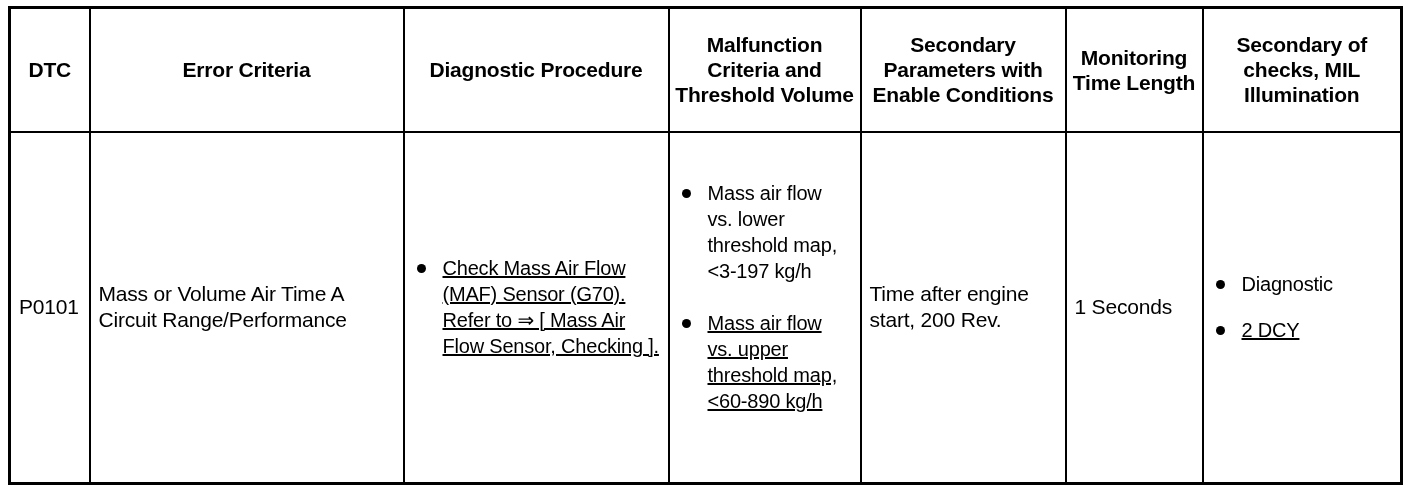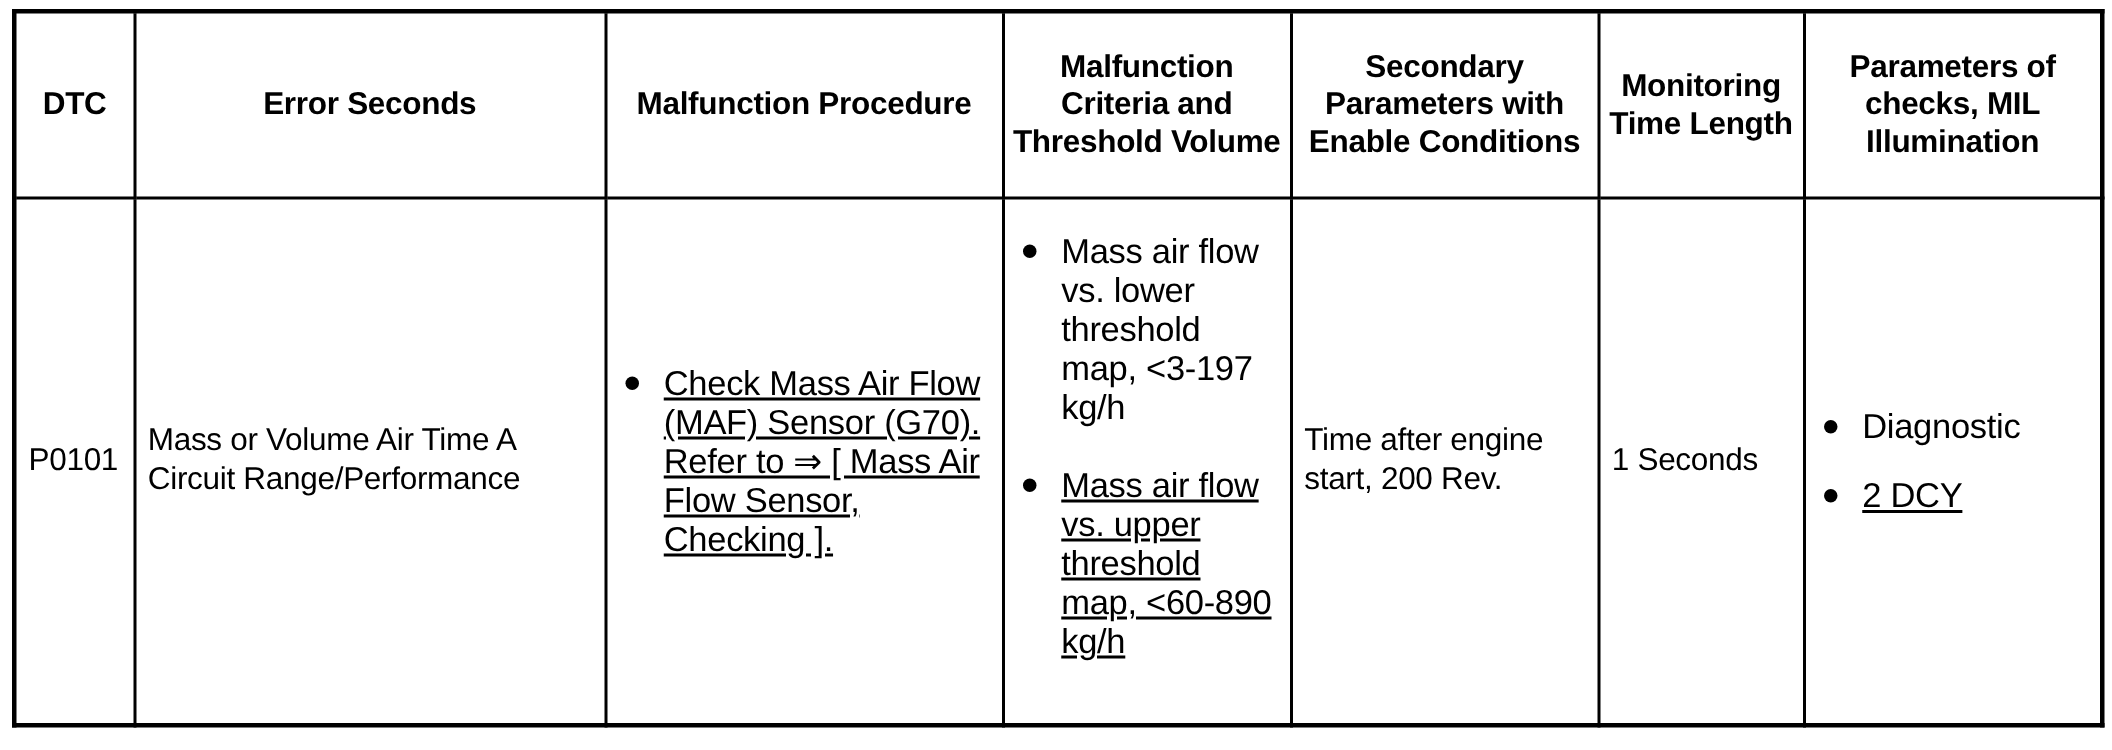--- a/index.html
+++ b/index.html
@@ -89,21 +89,21 @@
   
   ul.bullets {
     list-style: none;
     margin: 0;
     padding: 0;
   }
   ul.bullets > li {
     position: relative;
     padding-left: 30px;
     margin: 0 0 20px 0;
-    font-size: 23px;
+    font-size: 20px;
     line-height: 26px;
     letter-spacing: -0.2px;
   }
   ul.bullets > li:last-child { margin-bottom: 0; text-decoration: underline; }
   ul.bullets > li .bullet-dot {
     position: absolute;
     left: 4px;
     top: 9px;
     width: 9px;
     height: 9px;
@@ -130,36 +130,36 @@
       <col class="c-montime">
       <col class="c-freq">
     </colgroup>
 
     <thead>
       <tr>
         <th class="hcell-dtc">
           <div class="hdr">DTC</div>
         </th>
         <th>
-          <div class="hdr">Error Seconds</div>
-        </th>
-        <th>
-          <div class="hdr">Malfunction Procedure</div>
+          <div class="hdr">Error Criteria</div>
+        </th>
+        <th>
+          <div class="hdr">Diagnostic Procedure</div>
         </th>
         <th>
           <div class="hdr">Malfunction Criteria and Threshold Volume</div>
         </th>
         <th>
           <div class="hdr">Secondary Parameters with Enable Conditions</div>
         </th>
         <th>
           <div class="hdr">Monitoring Time Length</div>
         </th>
         <th>
-          <div class="hdr">Parameters of checks, MIL Illumination</div>
+          <div class="hdr">Secondary of checks, MIL Illumination</div>
         </th>
       </tr>
     </thead>
 
     <tbody>
       <tr>
 
         <td>
           <div class="cell plain">P0101</div>
         </td>

